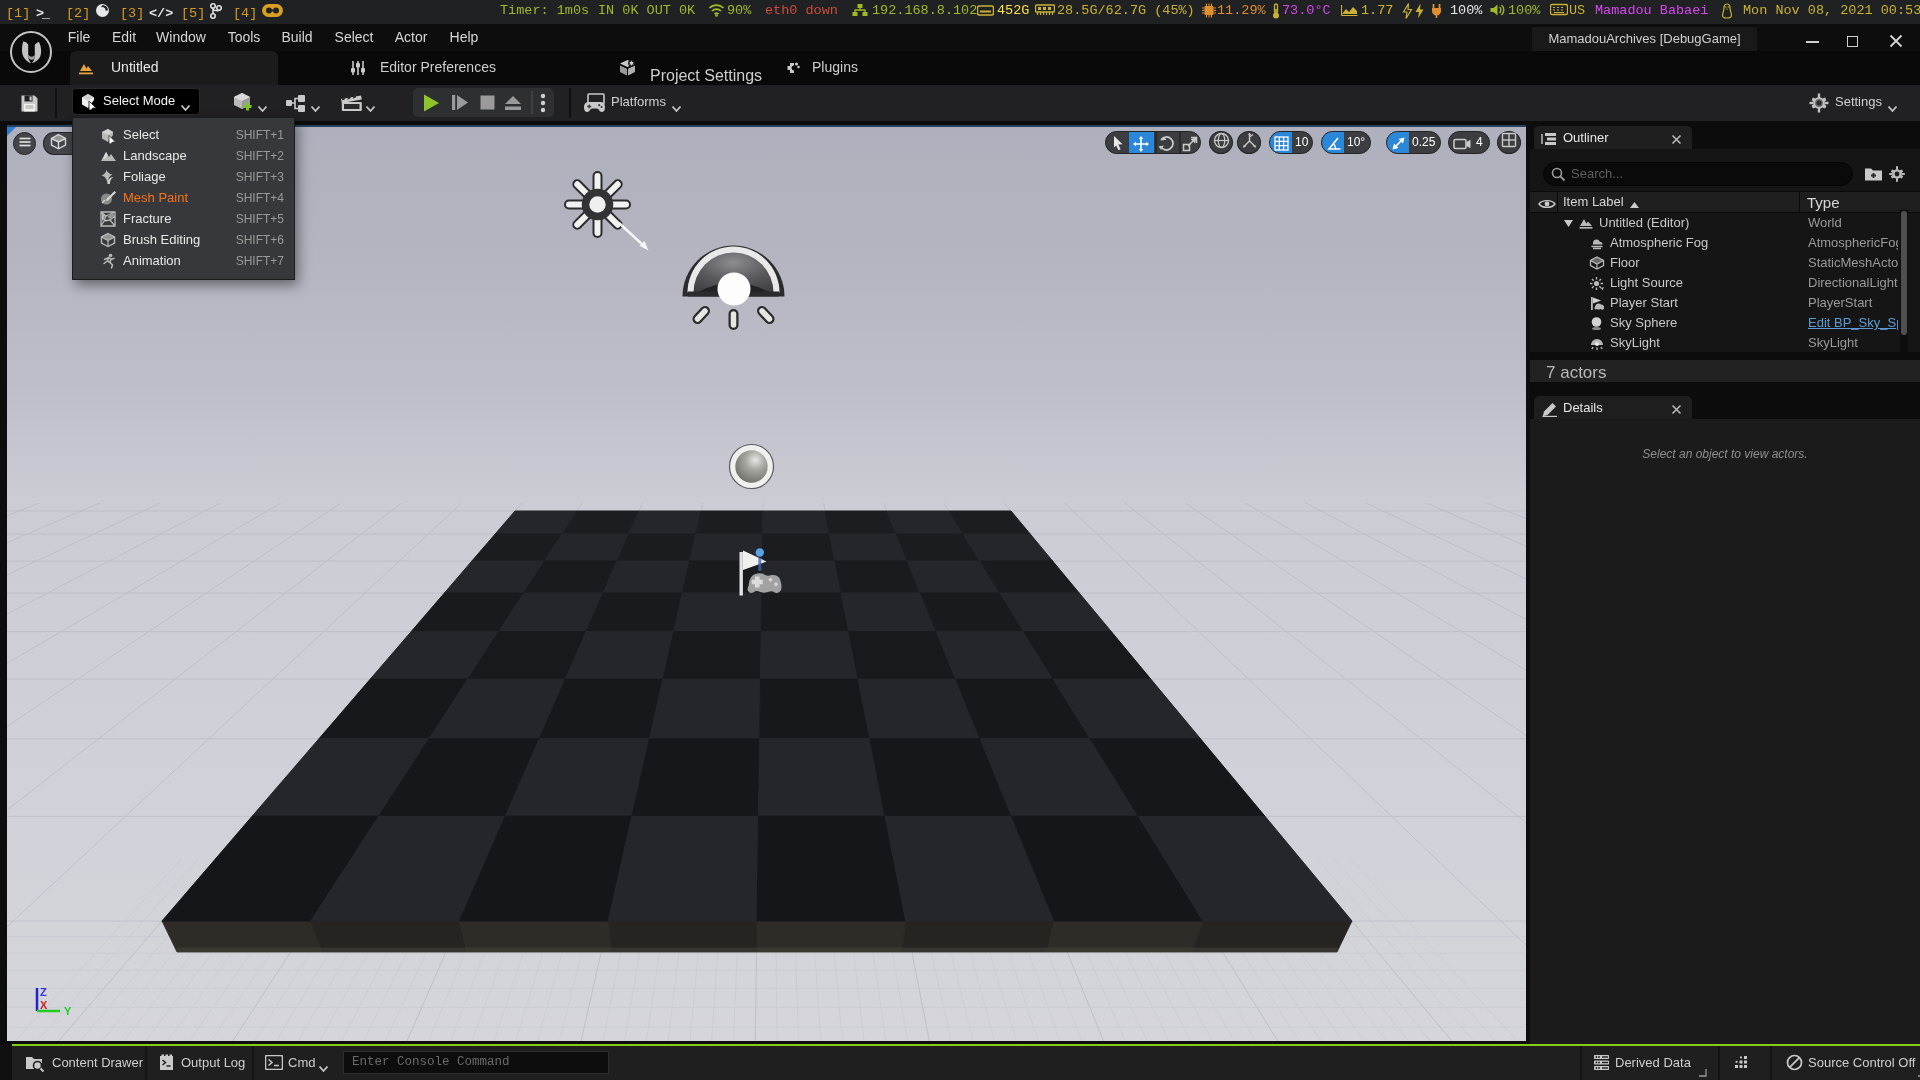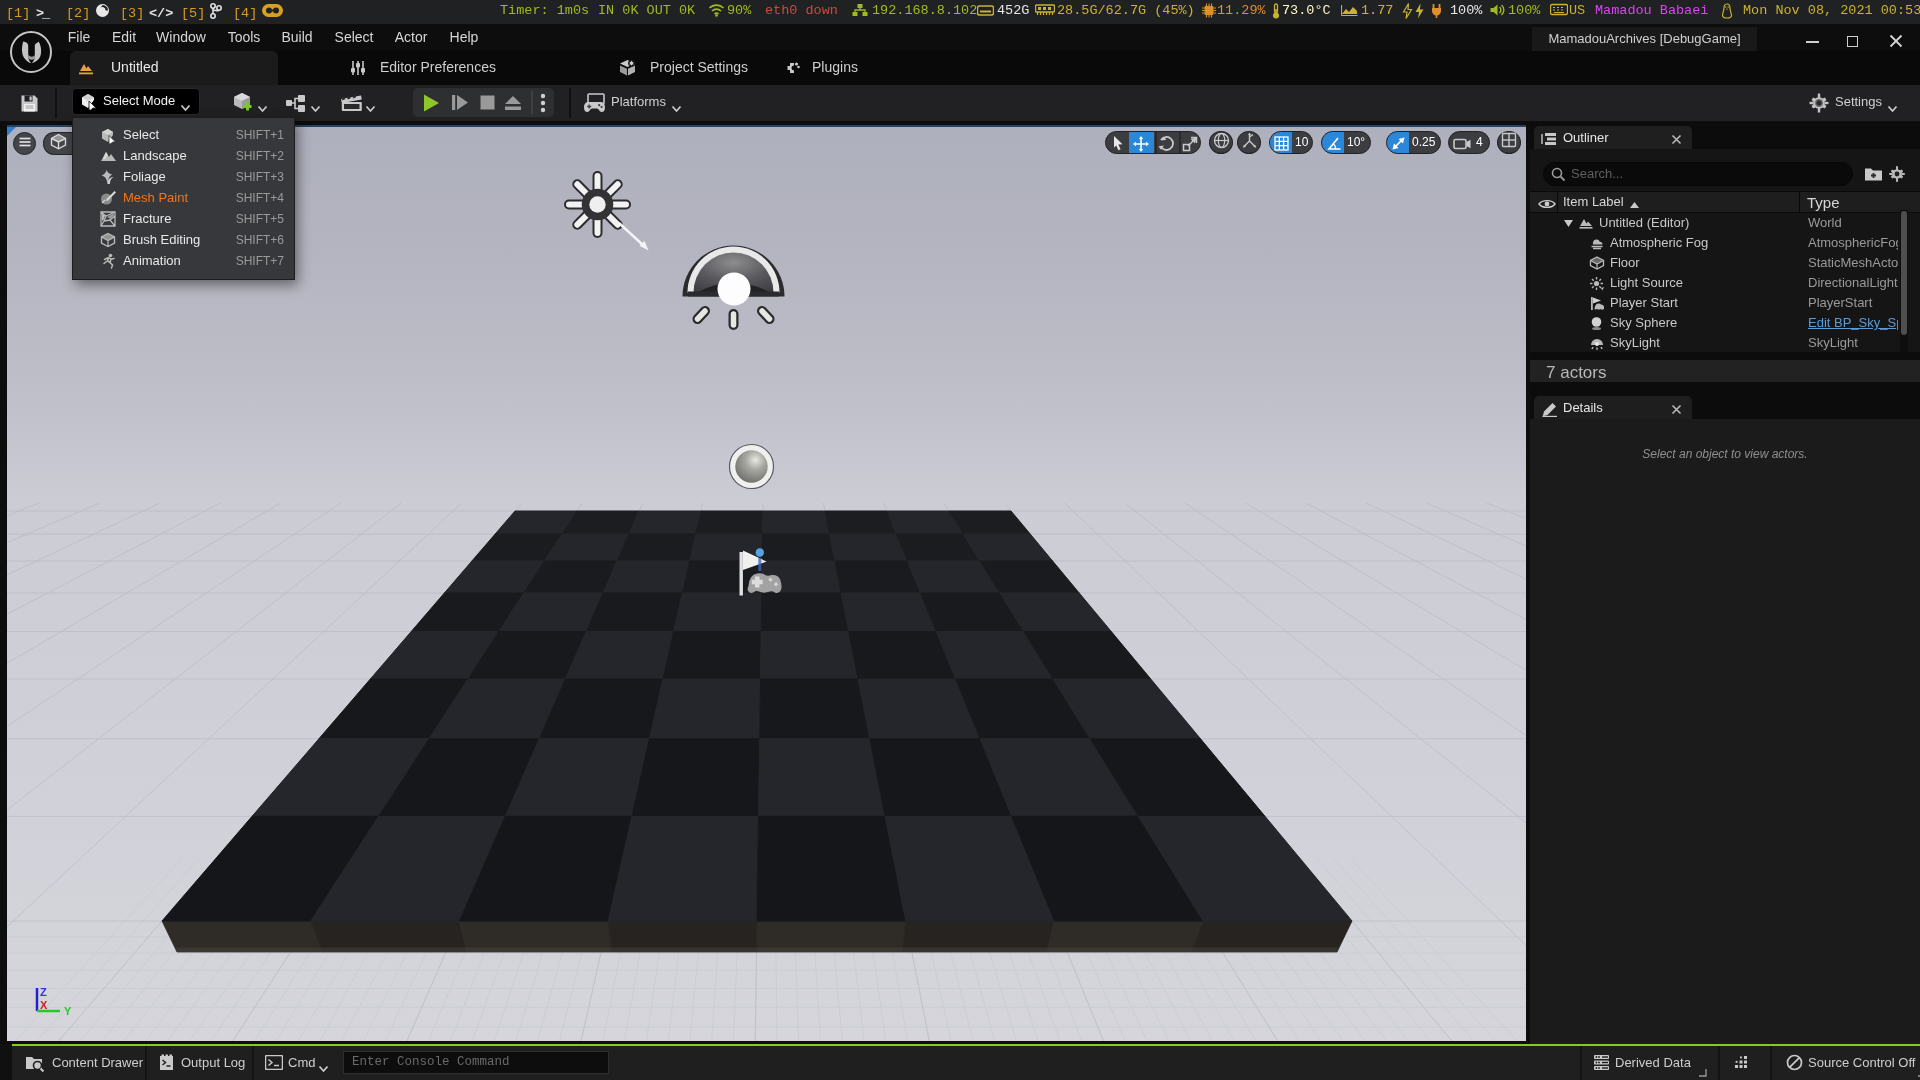--- a/index.html
+++ b/index.html
@@ -52,40 +52,40 @@
         <rect x="5.5" y="1" width="5" height="4" fill="#9fb927"></rect>
         <rect x="0.5" y="9" width="5" height="4" fill="#9fb927"></rect>
         <rect x="10.5" y="9" width="5" height="4" fill="#9fb927"></rect>
         <path d="M8 5 L8 7 M3 9 L3 7 L13 7 L13 9" stroke="#9fb927" stroke-width="1.3" fill="none"></path>
       </svg></span>
     <span style="left:872px;color:#9fb927;">192.168.8.102</span>
     <span style="left:977px;color:#c9b232;"><svg width="17" height="13" viewBox="0 0 17 13" style="vertical-align:-2px">
         <rect x="0.5" y="3" width="16" height="9" rx="2" fill="none" stroke="#c9b232" stroke-width="1.5"></rect>
         <rect x="3" y="7.5" width="11" height="2" fill="#c9b232"></rect>
       </svg></span>
-    <span style="left:997px;color:#e5e5e5;">452G</span>
+    <span style="left:997px;color:#fde047;">452G</span>
     <span style="left:1035px;color:#c9b232;"><svg width="20" height="13" viewBox="0 0 20 13" style="vertical-align:-2px">
         <rect x="0.5" y="2" width="19" height="7" rx="1" fill="none" stroke="#c9b232" stroke-width="1.4"></rect>
         <path d="M2.5 9 L2.5 12 M5.5 9 L5.5 12 M8.5 9 L8.5 12 M11.5 9 L11.5 12 M14.5 9 L14.5 12 M17.5 9 L17.5 12" stroke="#c9b232" stroke-width="1.2"></path>
         <rect x="3" y="4" width="3" height="3" fill="#c9b232"></rect>
         <rect x="8" y="4" width="3" height="3" fill="#c9b232"></rect>
         <rect x="13" y="4" width="3" height="3" fill="#c9b232"></rect>
       </svg></span>
     <span style="left:1057px;color:#c9b232;">28.5G/62.7G (45%)</span>
     <span style="left:1202px;color:#df8f2d;"><svg width="14" height="15" viewBox="0 0 14 15" style="vertical-align:-3px">
         <rect x="2.5" y="3" width="9" height="9" rx="1" fill="#df8f2d"></rect>
         <path d="M4.5 0.5 L4.5 3 M7 0.5 L7 3 M9.5 0.5 L9.5 3 M4.5 12 L4.5 14.5 M7 12 L7 14.5 M9.5 12 L9.5 14.5 M0 5 L2.5 5 M0 7.5 L2.5 7.5 M0 10 L2.5 10 M11.5 5 L14 5 M11.5 7.5 L14 7.5 M11.5 10 L14 10" stroke="#df8f2d" stroke-width="1.1"></path>
       </svg></span>
     <span style="left:1217px;color:#df8f2d;">11.29%</span>
     <span style="left:1272px;color:#c9b232;"><svg width="8" height="16" viewBox="0 0 8 16" style="vertical-align:-3px">
         <rect x="2.5" y="1" width="3" height="9" rx="1.5" fill="none" stroke="#c9b232" stroke-width="1.3"></rect>
         <circle cx="4" cy="12.5" r="3" fill="#c9b232"></circle>
         <rect x="3.2" y="6" width="1.6" height="6" fill="#c9b232"></rect>
       </svg></span>
-    <span style="left:1282px;color:#fef9c3;text-align:center;">73.0°C</span>
+    <span style="left:1282px;color:#d946ef;text-align:center;">73.0°C</span>
     <span style="left:1341px;color:#c9b232;"><svg width="17" height="12" viewBox="0 0 17 12" style="vertical-align:-2px">
         <path d="M0.5 11.5 L0.5 1 M0.5 11.5 L16.5 11.5" stroke="#c9b232" stroke-width="1.2"></path>
         <path d="M1 10 L5 5 L8 8 L12 3 L16 7 L16 10 Z" fill="#c9b232"></path>
       </svg></span>
     <span style="left:1361px;color:#c9b232;">1.77</span>
     <span style="left:1402px;color:#c9b232;"><svg width="11" height="16" viewBox="0 0 11 16" style="vertical-align:-3px">
         <path d="M6.5 0.5 L1.5 9 L5 9 L4 15.5 L9.5 6.5 L6 6.5 Z" fill="none" stroke="#c9b232" stroke-width="1.2"></path>
       </svg></span>
     <span style="left:1414px;color:#c9b232;"><svg width="11" height="16" viewBox="0 0 11 16" style="vertical-align:-3px">
         <path d="M6.5 0.5 L1.5 9 L5 9 L4 15.5 L9.5 6.5 L6 6.5 Z" fill="#c9b232"></path>
@@ -158,21 +158,21 @@
         </g>
       </svg></div>
     <div class="abs btext" style="left:380px;top:8px;font-size:14px">Editor Preferences</div>
     <div class="abs" style="left:618px;top:8px"><svg width="19" height="18" viewBox="0 0 19 18" style="">
         <path d="M9.5 1 L17 4.5 L9.5 8 L2 4.5 Z" fill="#c9c9c9"></path>
         <path d="M2 6.5 L9 9.8 L9 16.5 L2 13 Z" fill="#9a9a9a"></path>
         <path d="M17 6.5 L10 9.8 L10 16.5 L17 13 Z" fill="#b0b0b0"></path>
         <circle cx="13.5" cy="4.2" r="3.4" fill="#1b1b1b"></circle>
         <path d="M13.5 1.6 L14.2 2.9 L15.7 2.9 L14.9 4.1 L15.7 5.4 L14.2 5.4 L13.5 6.7 L12.8 5.4 L11.3 5.4 L12.1 4.1 L11.3 2.9 L12.8 2.9 Z" fill="#cfcfcf"></path>
       </svg></div>
-    <div class="abs btext" style="left:650px;top:8px;font-size:14px">Project Settings</div>
+    <div class="abs btext" style="left:650px;top:16px;font-size:16px">Project Settings</div>
     <div class="abs" style="left:784px;top:8px"><svg width="18" height="18" viewBox="0 0 18 18" style="">
         <path d="M6 4 L6 7 L3.5 7 L3.5 11 L6 11 L6 14 L10 14 L10 11.5 A 2.5 2.5 0 0 1 10 6.5 L10 4 Z" fill="#c9c9c9"></path>
         <circle cx="12.5" cy="5" r="1.6" fill="#c9c9c9"></circle>
         <circle cx="14.5" cy="8" r="1.3" fill="#c9c9c9"></circle>
       </svg></div>
     <div class="abs btext" style="left:812px;top:8px;font-size:14px">Plugins</div>
   </div>
 <div id="toolbar">
     <div class="abs" style="left:19px;top:8px"><svg width="21" height="21" viewBox="0 0 21 21" style="">
         <path d="M2.5 2.5 L15.5 2.5 L18.5 5.5 L18.5 18.5 L2.5 18.5 Z" fill="#c9c9c9"></path>

